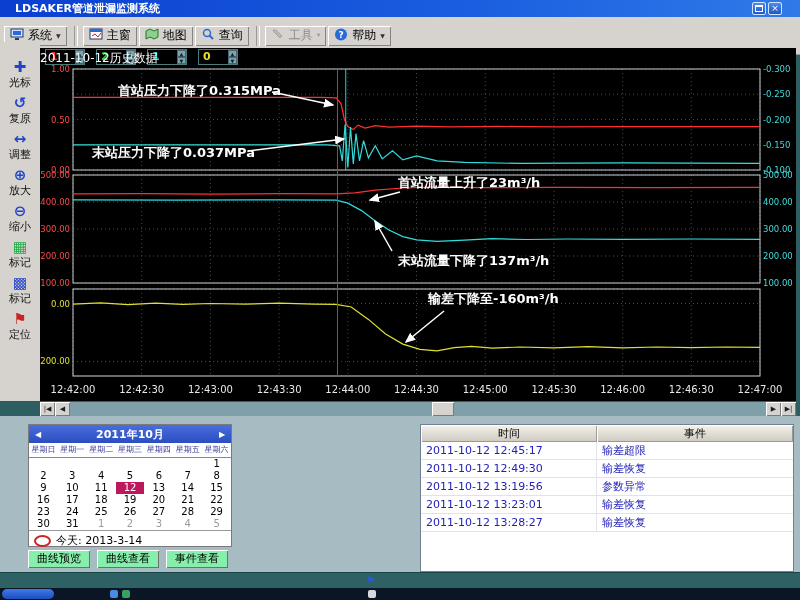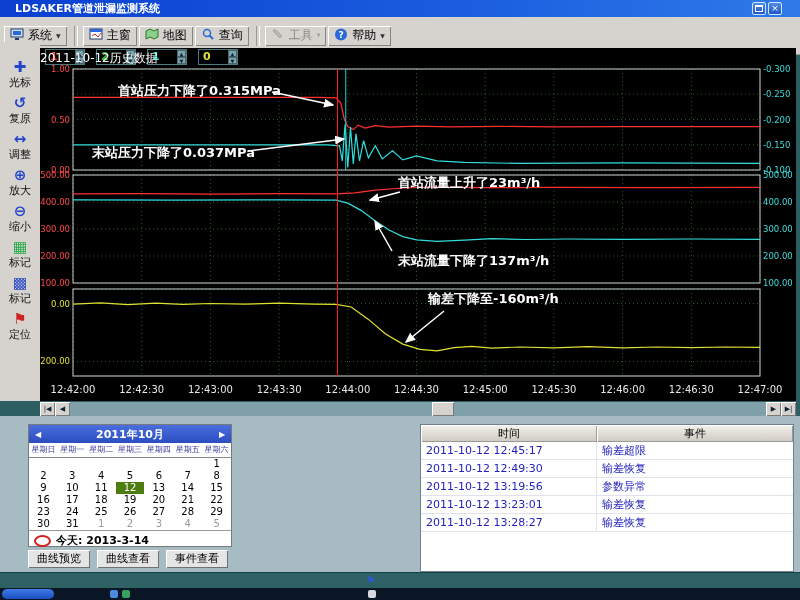--- a/index.html
+++ b/index.html
@@ -59,27 +59,27 @@
   .calendar{position:absolute;left:28px;top:8px;width:204px;height:123px;background:#fff;
     border:1px solid #7a7a7a;box-sizing:border-box;}
   .cal-header{height:18px;background:linear-gradient(#4a6ede,#2a4ec0);display:flex;align-items:center;color:#fff;}
   .cal-nav{width:18px;text-align:center;font-size:8px;color:#fff;}
   .cal-title{flex:1;text-align:center;font-size:11px;font-weight:bold;}
   .cal-weekdays{display:flex;border-bottom:1px solid #888;height:14px;}
   .cal-wd{flex:1;text-align:center;font-size:8px;color:#3a3a9a;line-height:14px;white-space:nowrap;overflow:hidden;}
   .cal-week{display:flex;height:12px;}
   .cal-day{flex:1;text-align:center;font-size:10px;line-height:12px;color:#000;}
   .cal-day.muted{color:#9a9a9a;}
-  .cal-day.selected{background:#4d7c0f;color:#fff;}
+  .cal-day.selected{background:#be185d;color:#fff;}
   .cal-today-row{display:flex;align-items:center;gap:5px;padding:2px 5px;border-top:1px solid #999;}
   .today-ellipse{width:13px;height:8px;border:2px solid #d02020;border-radius:50%;}
-  .cal-today-label{font-size:11px;font-weight:bold;color:#000;}
+  .cal-today-label{font-size:11px;font-weight:normal;color:#000;}
 
   .btn-row{position:absolute;left:28px;top:134px;display:flex;gap:7px;}
-  .act-btn{width:62px;height:18px;background:#e5e5e5;box-shadow:inset 1px 1px 0 #fff,inset -1px -1px 0 #707070;
+  .act-btn{width:62px;height:18px;background:#86efac;box-shadow:inset 1px 1px 0 #fff,inset -1px -1px 0 #707070;
     font-size:11px;text-align:center;line-height:18px;color:#000;white-space:nowrap;}
 
   .events-table{position:absolute;left:420px;top:8px;width:374px;height:148px;background:#fff;
     border:1px solid #708090;box-sizing:border-box;overflow:hidden;}
   .et-header{display:flex;height:17px;}
   .et-hcell{font-size:11px;color:#000;text-align:center;line-height:17px;box-sizing:border-box;
     background:linear-gradient(#f4f2ec,#cdc9c0);box-shadow:inset 1px 1px 0 #fff,inset -1px -1px 0 #9a9a9a;}
   .et-hcell.time{width:176px;}
   .et-hcell.event{flex:1;}
   .et-row{display:flex;height:17px;border-bottom:1px solid #e2e2ea;}

